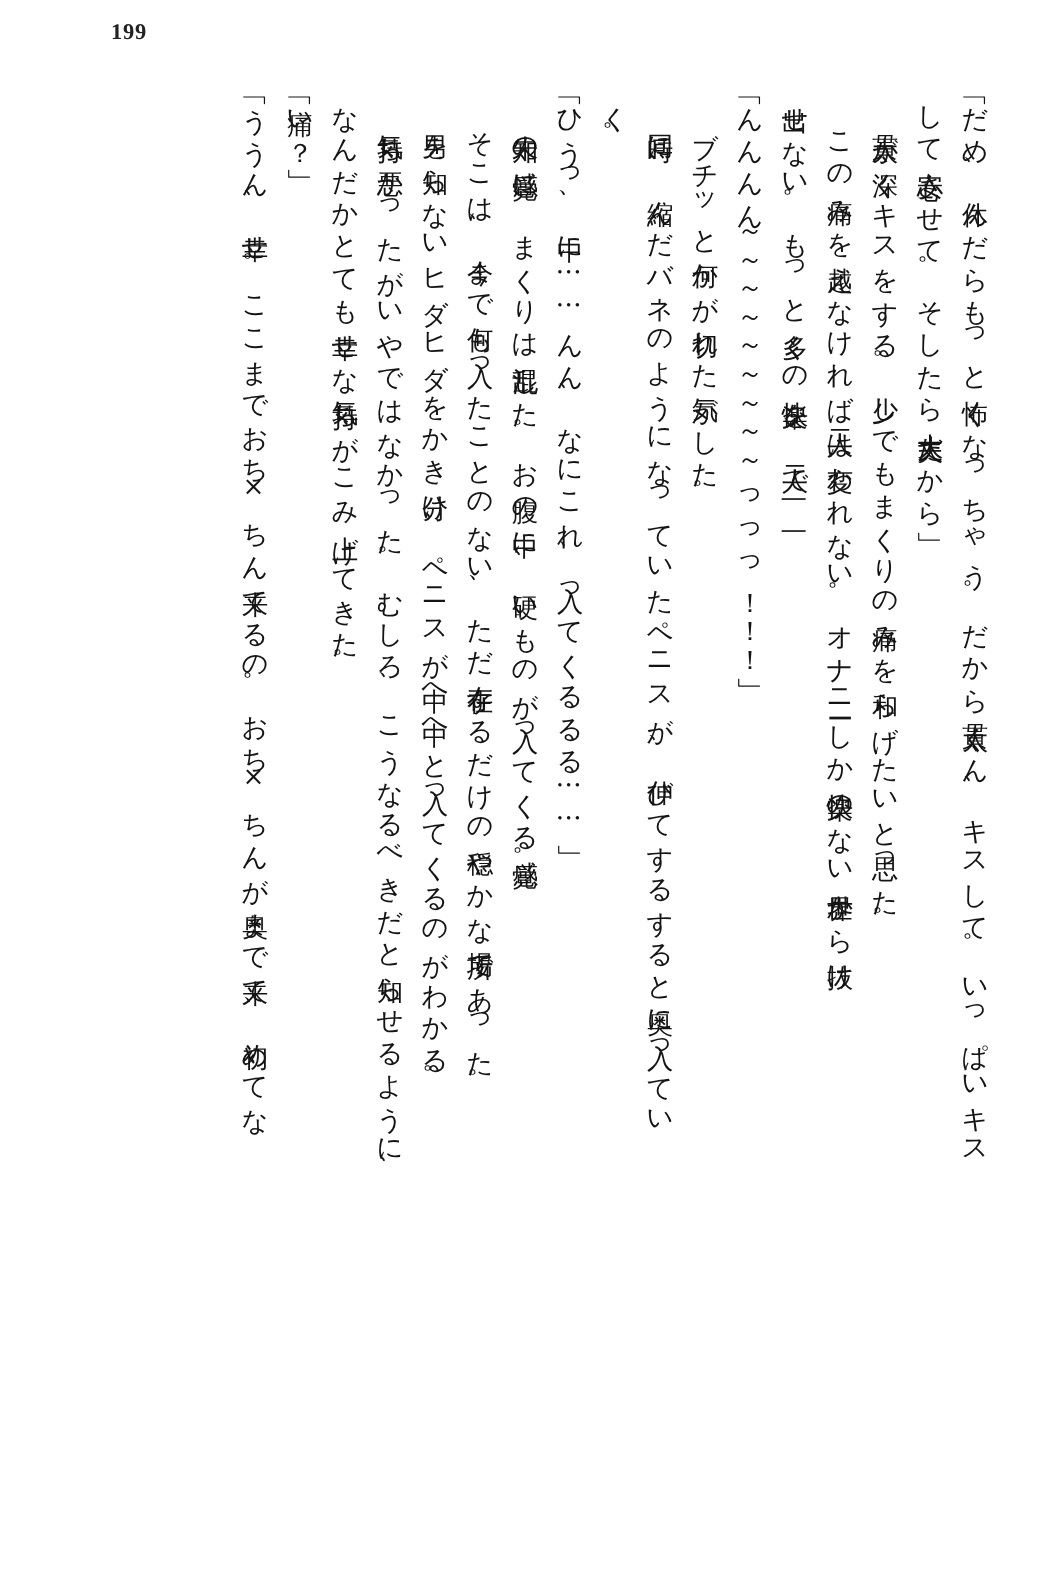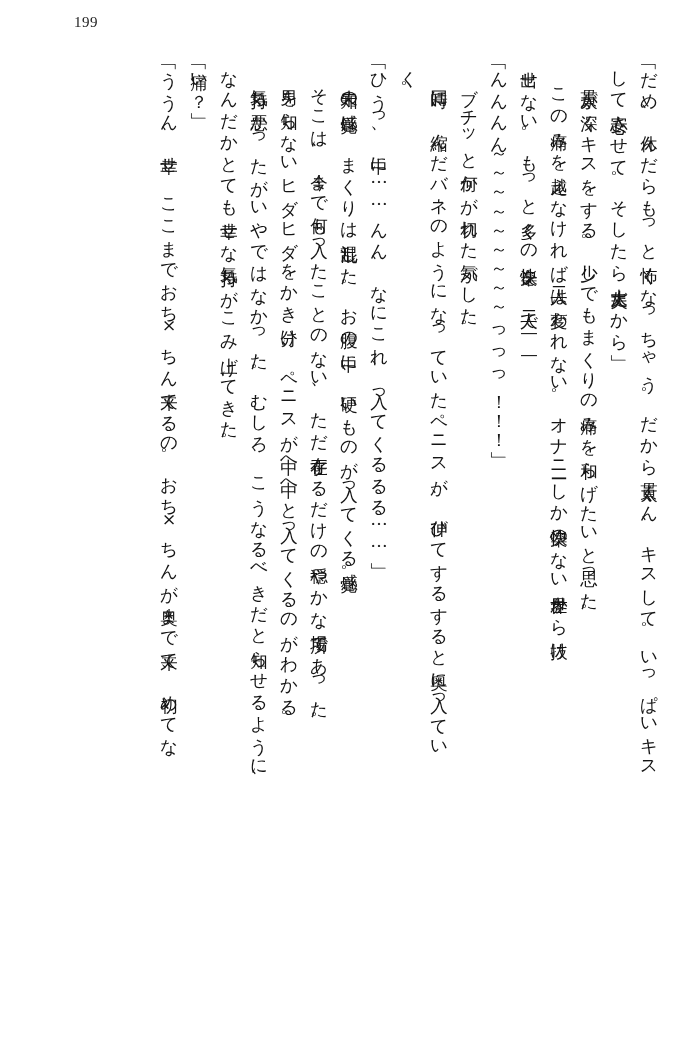--- a/index.html
+++ b/index.html
@@ -24,20 +24,21 @@
   }
 
   .page-number {
     position: absolute;
     top: 14px;
     left: 74px;
     font-size: 15px;
     font-family: "Liberation Serif", "DejaVu Serif", serif;
     color: #222;
     letter-spacing: 0.5px;
+    font-weight: bold;
   }
 
   
   .text-body {
     position: absolute;
     top: 58px;
     right: 36px;
     left: 36px;
     bottom: 24px;
     display: flex;

